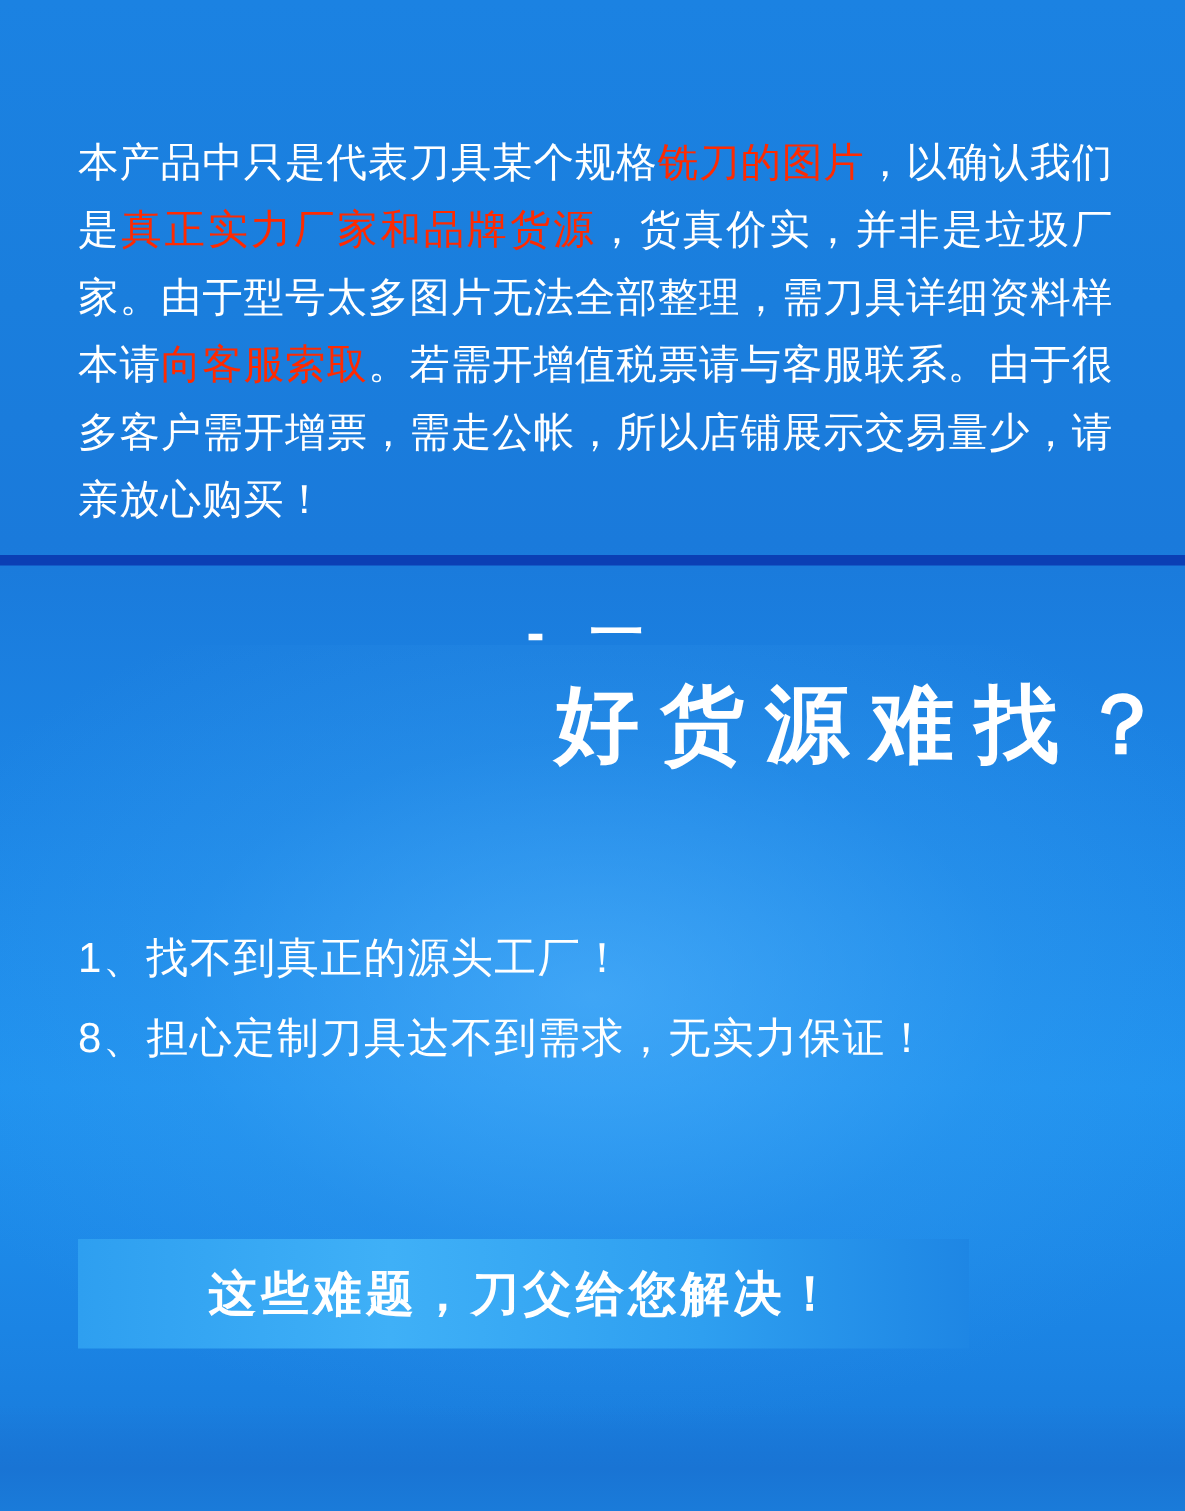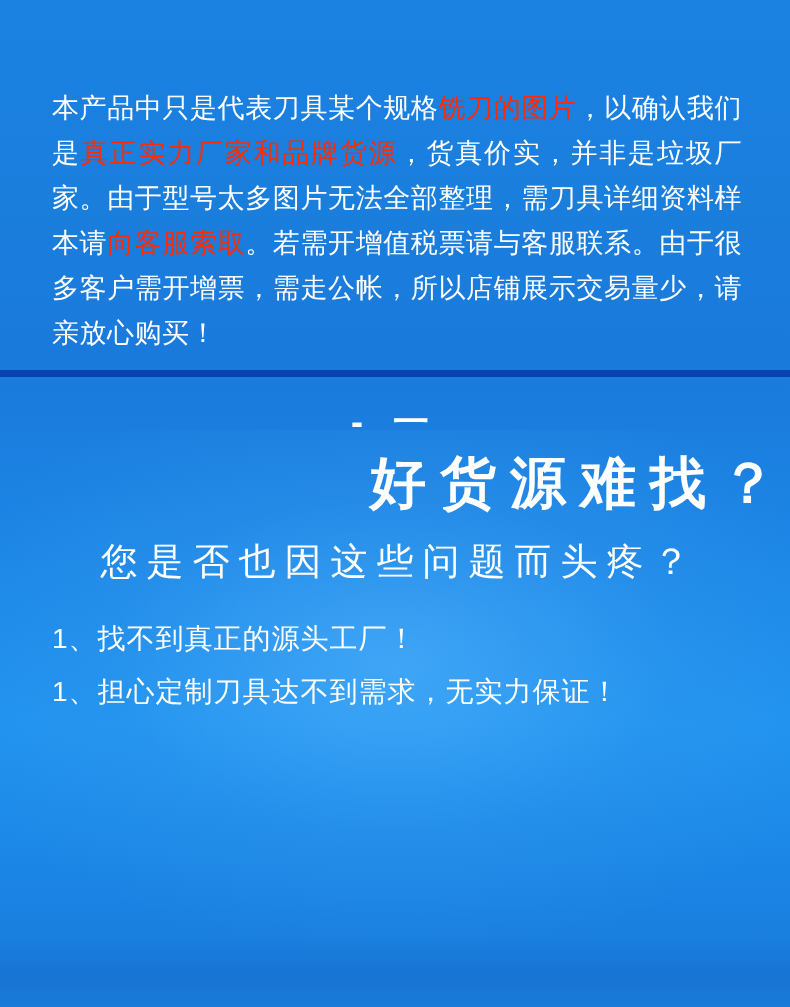--- a/index.html
+++ b/index.html
@@ -172,22 +172,24 @@
   <div class="glow"></div>
 
   <div class="intro">
     <p><span>本产品中只是代表刀具某个规格</span><span class="hl-red">铣刀的图片</span><span>，以确认我们是</span><span class="hl-red">真正实力厂家和品牌货源</span><span>，货真价实，并非是垃圾厂家。由于型号太多图片无法全部整理，需刀具详细资料样本请</span><span class="hl-red">向客服索取</span><span>。若需开增值税票请与客服联系。由于很多客户需开增票，需走公帐，所以店铺展示交易量少，请亲放心购买！</span></p>
   </div>
 
   <div class="divider"></div>
 
   <div class="dash-mark">- 一</div>
   <div class="headline">好货源难找？</div>
-  <div class="subheadline">您是否也因这些问题而头疼？</div>
 
   <div class="points">
     <div class="point">1、找不到真正的源头工厂！</div>
-    <div class="point">1、担心定制刀具达不到需求，无实力保证！</div>
+    <div class="point">8、担心定制刀具达不到需求，无实力保证！</div>
   </div>
 
+  <div class="cta">
+    <span class="cta-text">这些难题，刀父给您解决！</span>
+  </div>
 
   <div class="bottom-strip"></div>
 </div>
 
 </body></html>

